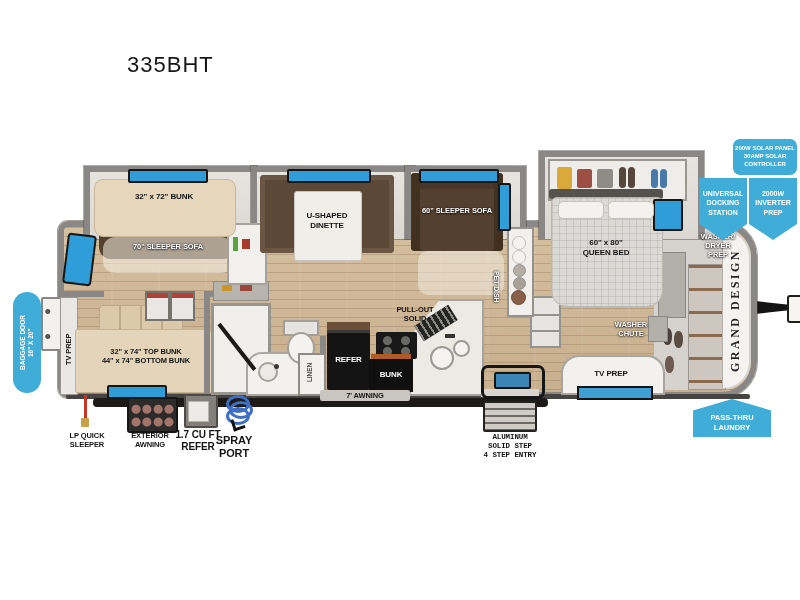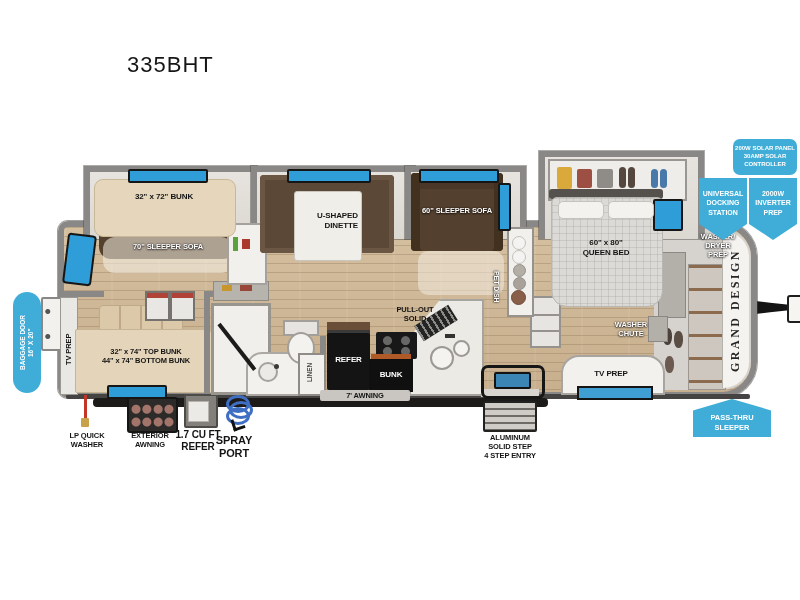--- a/index.html
+++ b/index.html
@@ -55,21 +55,21 @@
   <div class="slide" style="left:84px;top:166px;width:161px;height:67px;"></div>
   <div class="win" style="left:128px;top:169px;width:76px;height:10px;"></div>
   <div class="abs" style="left:94px;top:179px;width:140px;height:56px;background:#e6d7bc;border:1px solid #c9b897;border-radius:9px;z-index:21;"></div>
   <div class="lbl" style="left:104px;top:192px;width:120px;font-size:8px;">32" x 72" BUNK</div>
 
   <div class="slide" style="left:251px;top:166px;width:152px;height:67px;"></div>
   <div class="win" style="left:287px;top:169px;width:80px;height:10px;"></div>
   <div class="abs" style="left:260px;top:175px;width:134px;height:78px;background:#5b4836;border-radius:4px;z-index:21;
               box-shadow:inset 0 0 0 5px #6b5543;"></div>
   <div class="abs" style="left:294px;top:191px;width:66px;height:68px;background:#f0eee8;border:1px solid #c9c6c0;border-radius:3px;z-index:22;"></div>
-  <div class="lbl" style="left:296px;top:211px;width:62px;font-size:8px;text-align:right;">U-SHAPED
+  <div class="lbl" style="left:296px;top:211px;width:62px;font-size:8px;">U-SHAPED
 DINETTE</div>
 
   <div class="slide" style="left:405px;top:166px;width:109px;height:67px;"></div>
   <div class="win" style="left:419px;top:169px;width:76px;height:10px;"></div>
   <div class="win" style="left:498px;top:183px;width:9px;height:44px;"></div>
   <div class="abs" style="left:411px;top:173px;width:92px;height:78px;background:#54402e;border-radius:4px;z-index:21;
               box-shadow:inset 9px 0 0 #42311f, inset -9px 0 0 #42311f, inset 0 16px 0 #4a3727;"></div>
   <div class="abs" style="left:418px;top:251px;width:86px;height:44px;background:rgba(245,240,230,.5);border-radius:10px;z-index:15;"></div>
   <div class="lbl w" style="left:414px;top:206px;width:86px;font-size:7.5px;">60" SLEEPER SOFA</div>
 
@@ -179,28 +179,28 @@
   <div class="lbl w" style="left:600px;top:320px;width:62px;font-size:7.5px;">WASHER
 CHUTE</div>
 
   <div class="abs" style="left:66px;top:394px;width:684px;height:5px;background:#454442;border-radius:2px;z-index:6;"></div>
   <div class="abs" style="left:93px;top:398px;width:455px;height:9px;background:#1c1b1a;border-radius:4px;z-index:7;"></div>
   <div class="abs" style="left:320px;top:390px;width:90px;height:11px;background:#c9c6c1;border-radius:2px;z-index:39;"></div>
   <div class="lbl" style="left:320px;top:391px;width:90px;font-size:7.5px;">7' AWNING</div>
 
   <div class="abs" style="left:483px;top:401px;width:50px;height:27px;border:2px solid #222220;border-radius:2px;z-index:8;
               background:repeating-linear-gradient(to bottom,#cfccc7 0 5px,#6e6b67 5px 7px);"></div>
-  <div class="lbl" style="left:472px;top:433px;width:76px;font-size:7.5px;">ALUMINUM
+  <div class="lbl" style="left:472px;top:433px;width:76px;font-size:7.5px;font-family:Liberation Mono, monospace;">ALUMINUM
 SOLID STEP
 4 STEP ENTRY</div>
 
   <div class="abs" style="left:84px;top:395px;width:3px;height:24px;background:#c33527;z-index:8;"></div>
   <div class="abs" style="left:81px;top:418px;width:8px;height:9px;background:#c8a14b;border-radius:1px;z-index:8;"></div>
   <div class="lbl" style="left:57px;top:431px;width:60px;font-size:7.5px;">LP QUICK
-WASHER</div>
+SLEEPER</div>
 
   <div class="abs" style="left:127px;top:397px;width:47px;height:32px;background:#2c2b2a;border:2px solid #151514;border-radius:3px;z-index:8;
               background-image:
                 radial-gradient(circle at 15% 32%, #a3756a 4px, transparent 5px),
                 radial-gradient(circle at 38% 32%, #a3756a 4px, transparent 5px),
                 radial-gradient(circle at 62% 32%, #a3756a 4px, transparent 5px),
                 radial-gradient(circle at 85% 32%, #a3756a 4px, transparent 5px),
                 radial-gradient(circle at 15% 72%, #a3756a 4px, transparent 5px),
                 radial-gradient(circle at 38% 72%, #a3756a 4px, transparent 5px),
                 radial-gradient(circle at 62% 72%, #a3756a 4px, transparent 5px),
@@ -231,15 +231,15 @@
   <div class="badge" style="left:699px;top:178px;width:48px;height:62px;font-size:7px;padding-bottom:12px;box-sizing:border-box;
               clip-path:polygon(0 0,100% 0,100% 74%,50% 100%,0 74%);">UNIVERSAL
 DOCKING
 STATION</div>
   <div class="badge" style="left:749px;top:178px;width:48px;height:62px;font-size:7px;padding-bottom:12px;box-sizing:border-box;
               clip-path:polygon(0 0,100% 0,100% 74%,50% 100%,0 74%);">2000W
 INVERTER
 PREP</div>
   <div class="badge" style="left:693px;top:399px;width:78px;height:38px;font-size:7.5px;padding-top:9px;box-sizing:border-box;
               clip-path:polygon(50% 0,100% 30%,100% 100%,0 100%,0 30%);">PASS-THRU
-SLEEPER</div>
+LAUNDRY</div>
 
 </div>
 
 </body></html>

